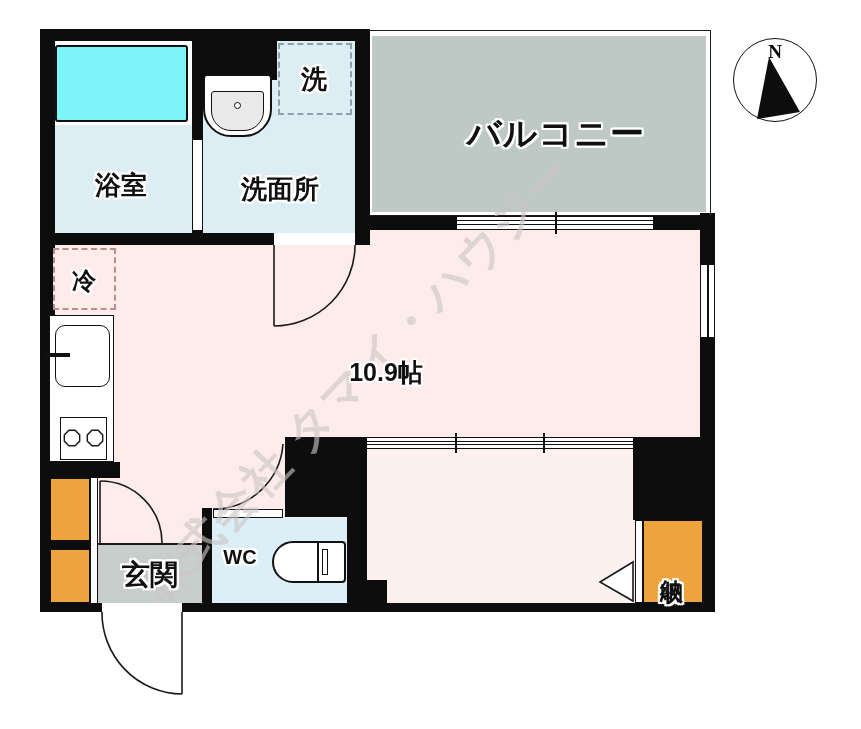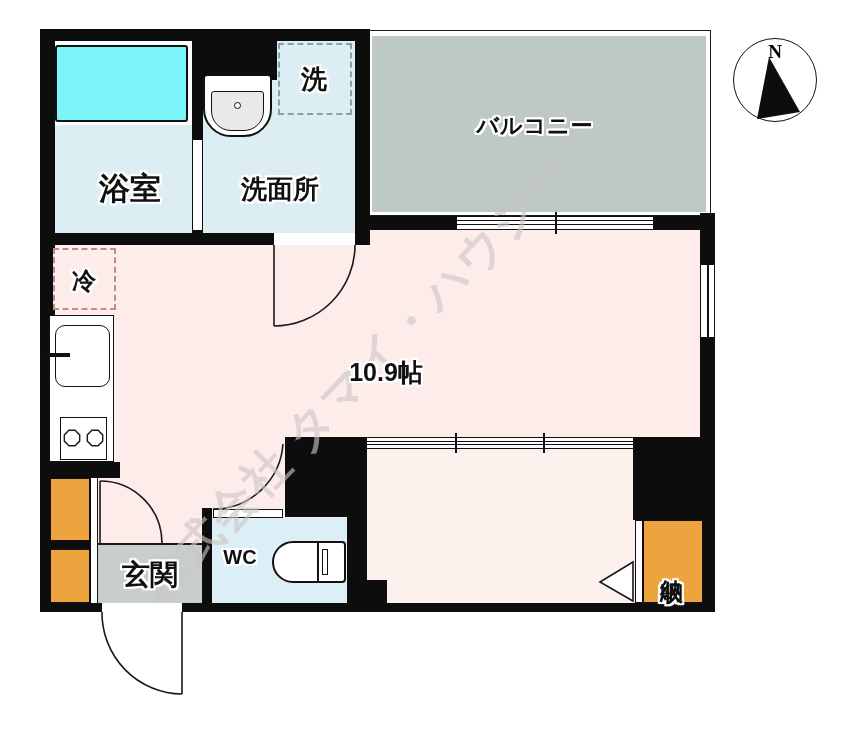--- a/index.html
+++ b/index.html
@@ -134,23 +134,23 @@
     <polygon points="600,582 633,562 633,601" fill="#ffffff" stroke="#1a1a1a" stroke-width="1.6"></polygon>
 
     <polygon points="68.9,430.3 75.1,430.3 79.7,434.9 79.7,441.1 75.1,445.7 68.9,445.7 64.3,441.1 64.3,434.9" fill="none" stroke="#1a1a1a" stroke-width="1.4"></polygon>
     <polygon points="91.9,430.3 98.1,430.3 102.7,434.9 102.7,441.1 98.1,445.7 91.9,445.7 87.3,441.1 87.3,434.9" fill="none" stroke="#1a1a1a" stroke-width="1.4"></polygon>
 
     <polygon points="769,57 800,112 757,119" fill="#0d0d0d"></polygon>
   </svg>
 
   <div id="watermark">株式会社 タマイ・ハウジー</div>
 
-  <div class="lbl" style="left:70px;top:168px;width:120px;font-size:31px;">浴室</div>
+  <div class="lbl" style="left:61px;top:168px;width:120px;font-size:26px;">浴室</div>
   <div class="lbl" style="left:200px;top:172px;width:160px;font-size:26px;">洗面所</div>
   <div class="lbl" style="left:294px;top:62px;width:40px;font-size:26px;">洗</div>
-  <div class="lbl" style="left:425px;top:111px;width:220px;font-size:22px;letter-spacing:1px;">バルコニー</div>
+  <div class="lbl" style="left:425px;top:111px;width:220px;font-size:34px;letter-spacing:1px;text-align:right;">バルコニー</div>
   <div class="lbl" style="left:286px;top:356px;width:200px;font-size:25px;">10.9帖</div>
   <div class="lbl" style="left:64px;top:265px;width:40px;font-size:24px;">冷</div>
   <div class="lbl" style="left:100px;top:556px;width:100px;font-size:28px;">玄関</div>
   <div class="lbl" style="left:210px;top:546px;width:60px;font-size:20px;">WC</div>
   <div class="lbl" style="left:659px;top:526px;width:26px;height:72px;font-size:23px;writing-mode:vertical-rl;text-orientation:upright;line-height:26px;">収納</div>
 
 </div>
 
 </body></html>

